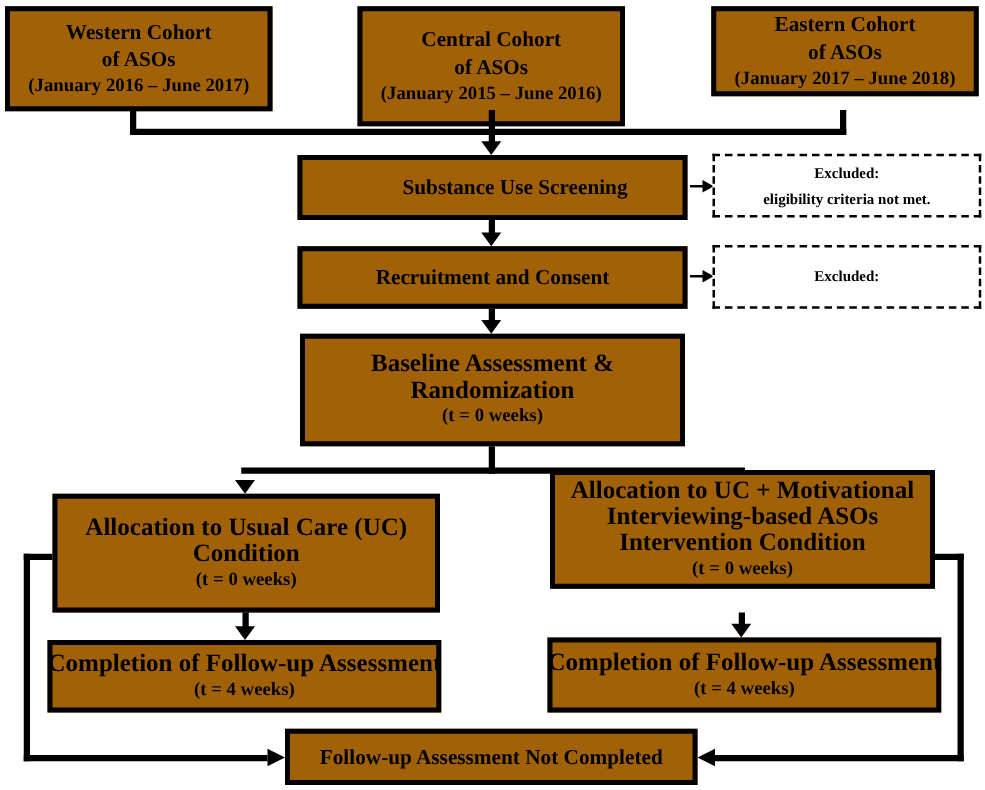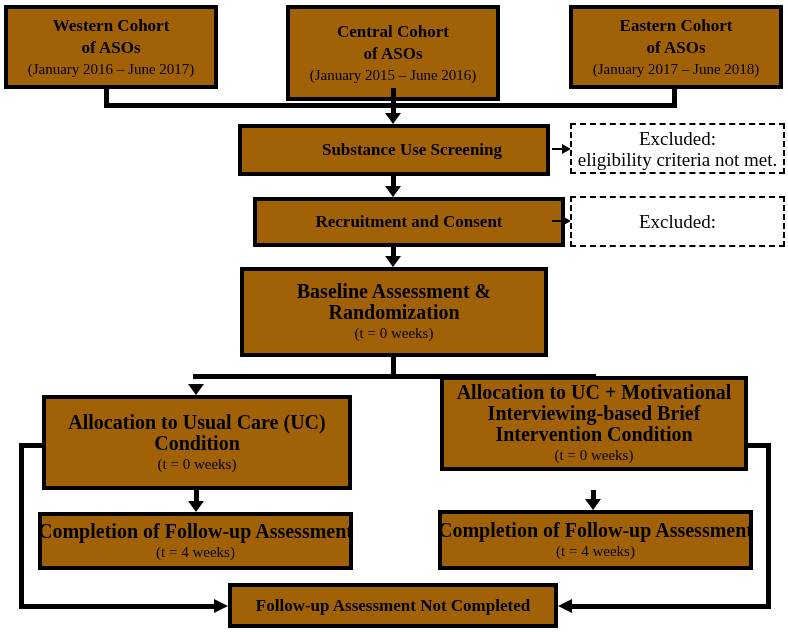--- a/index.html
+++ b/index.html
@@ -30,22 +30,22 @@
     border: 2px dashed #000;
     background: #fff;
     display: flex;
     flex-direction: column;
     align-items: center;
     justify-content: center;
     text-align: center;
   }
   .t-bold   { font-weight: bold; font-size: 17px; line-height: 22px; white-space: nowrap; }
   .t-bold-s { font-weight: bold; font-size: 20px; line-height: 21px; white-space: nowrap; }
-  .t-reg    { font-weight: normal; font-size: 15px; line-height: 20px; white-space: nowrap; }
-  .t-excl   { font-weight: normal; font-size: 19px; line-height: 21px; white-space: nowrap; }
+  .t-reg    { font-weight: bold; font-size: 15px; line-height: 20px; white-space: nowrap; }
+  .t-excl   { font-weight: bold; font-size: 12px; line-height: 21px; white-space: nowrap; }
 
   .hline, .vline { position: absolute; background: #000; }
 
   .arr-down {
     position: absolute; width: 0; height: 0;
     border-left: 8px solid transparent;
     border-right: 8px solid transparent;
     border-top: 11px solid #000;
   }
   .arr-right {
@@ -81,21 +81,21 @@
     <div class="t-bold">of ASOs</div>
     <div class="t-reg">(January 2016 – June 2017)</div>
   </div>
 
   <div class="box" style="left:286px; top:5px; width:214px; height:96px;">
     <div class="t-bold">Central Cohort</div>
     <div class="t-bold">of ASOs</div>
     <div class="t-reg">(January 2015 – June 2016)</div>
   </div>
 
-  <div class="box" style="left:569px; top:5px; width:214px; height:84px;">
+  <div class="box" style="left:569px; top:5px; width:214px; height:72px;">
     <div class="t-bold">Eastern Cohort</div>
     <div class="t-bold">of ASOs</div>
     <div class="t-reg">(January 2017 – June 2018)</div>
   </div>
 
   <div class="vline" style="left:104px; top:88px; width:5px; height:20px;"></div>
   <div class="vline" style="left:672px; top:88px; width:5px; height:20px;"></div>
   <div class="hline" style="left:104px; top:103px; width:573px; height:5px;"></div>
   <div class="vline" style="left:391px; top:88px; width:5px; height:26px;"></div>
   <div class="arr-down" style="left:385px; top:113px;"></div>
@@ -107,21 +107,21 @@
   <div class="dash-h" style="left:552px; top:148px; width:11px;"></div>
   <div class="arr-right-sm" style="left:562px; top:144px;"></div>
   <div class="dashed-box" style="left:570px; top:123px; width:215px; height:51px;">
     <div class="t-excl">Excluded:</div>
     <div class="t-excl">eligibility criteria not met.</div>
   </div>
 
   <div class="vline" style="left:391px; top:176px; width:5px; height:11px;"></div>
   <div class="arr-down" style="left:385px; top:186px;"></div>
 
-  <div class="box" style="left:238px; top:197px; width:312px; height:50px;margin-left:15px;">
+  <div class="box" style="left:238px; top:197px; width:312px; height:50px;">
     <div class="t-bold">Recruitment and Consent</div>
   </div>
 
   <div class="dash-h" style="left:552px; top:220px; width:11px;"></div>
   <div class="arr-right-sm" style="left:562px; top:216px;"></div>
   <div class="dashed-box" style="left:570px; top:196px; width:215px; height:51px;">
     <div class="t-excl">Excluded:</div>
   </div>
 
   <div class="vline" style="left:391px; top:247px; width:5px; height:10px;"></div>
@@ -139,21 +139,21 @@
   <div class="arr-down" style="left:585px; top:384px;"></div>
 
   <div class="box" style="left:42px; top:395px; width:310px; height:95px;">
     <div class="t-bold-s">Allocation to Usual Care (UC)</div>
     <div class="t-bold-s">Condition</div>
     <div class="t-reg">(t = 0 weeks)</div>
   </div>
 
   <div class="box" style="left:440px; top:376px; width:308px; height:95px;">
     <div class="t-bold-s">Allocation to UC + Motivational</div>
-    <div class="t-bold-s">Interviewing-based Brief</div>
+    <div class="t-bold-s">Interviewing-based ASOs</div>
     <div class="t-bold-s">Intervention Condition</div>
     <div class="t-reg">(t = 0 weeks)</div>
   </div>
 
   <div class="vline" style="left:194px; top:490px; width:5px; height:12px;"></div>
   <div class="arr-down" style="left:188px; top:501px;"></div>
   <div class="vline" style="left:591px; top:490px; width:5px; height:10px;"></div>
   <div class="arr-down" style="left:585px; top:499px;"></div>
 
   <div class="box" style="left:38px; top:512px; width:315px; height:58px;">

